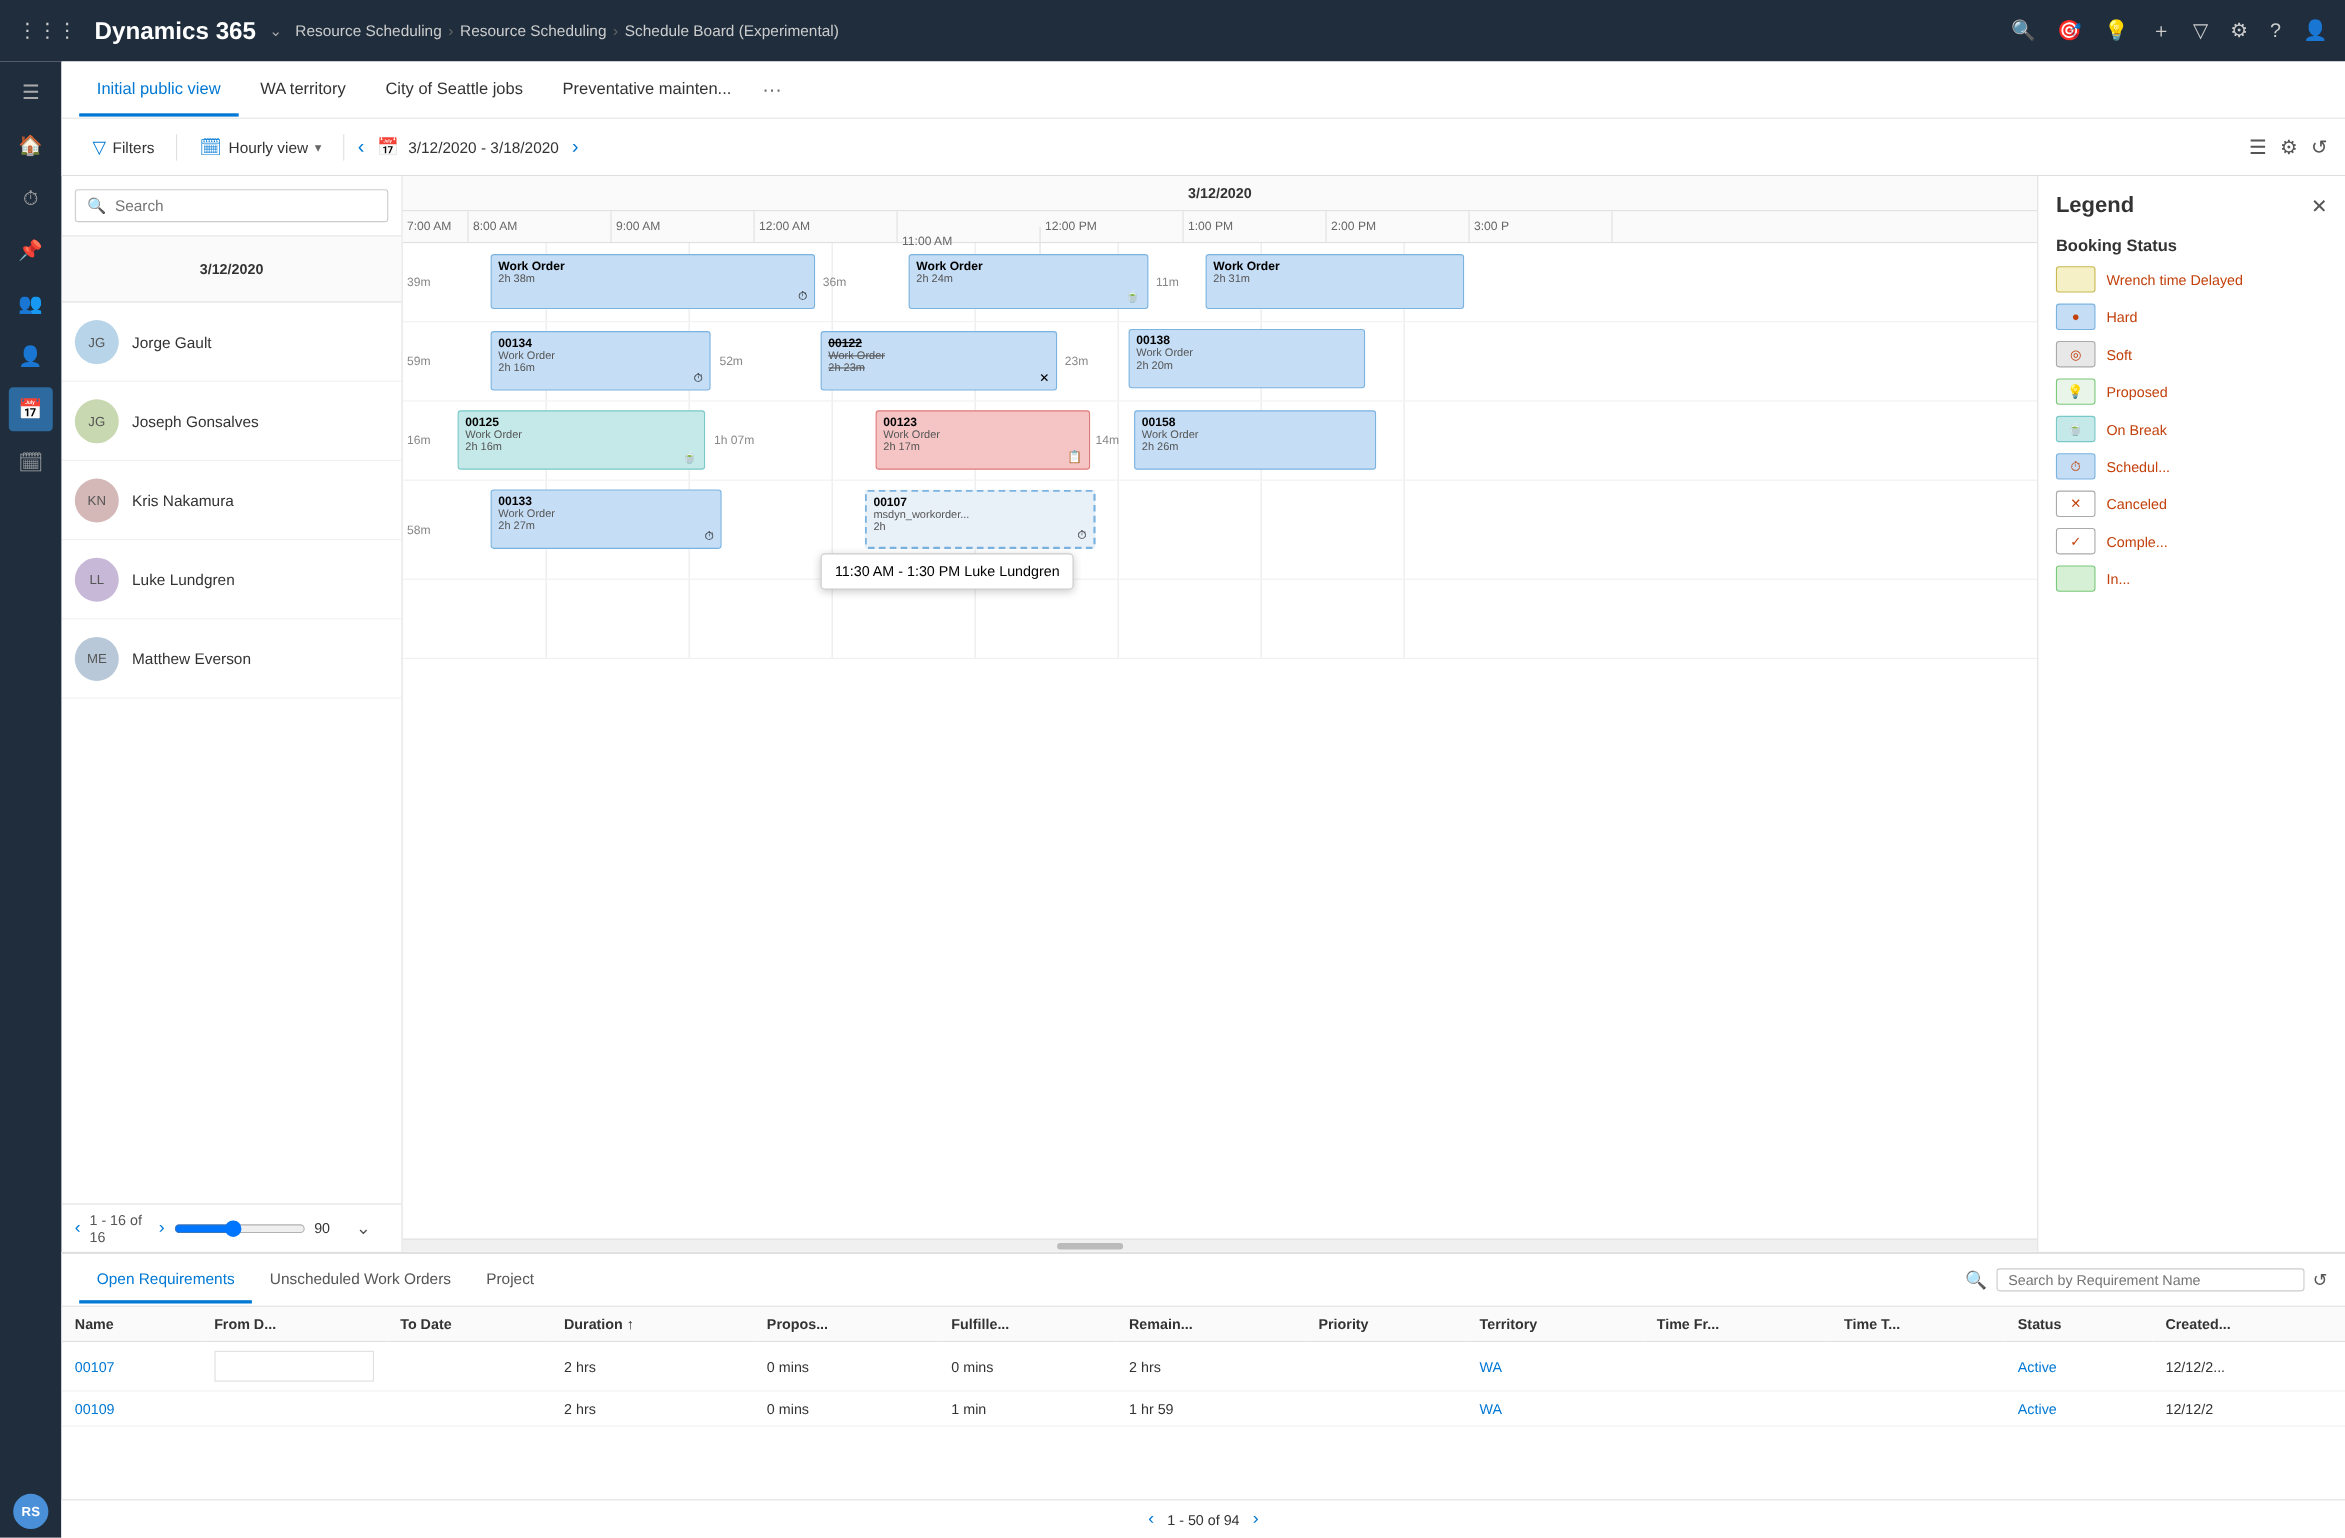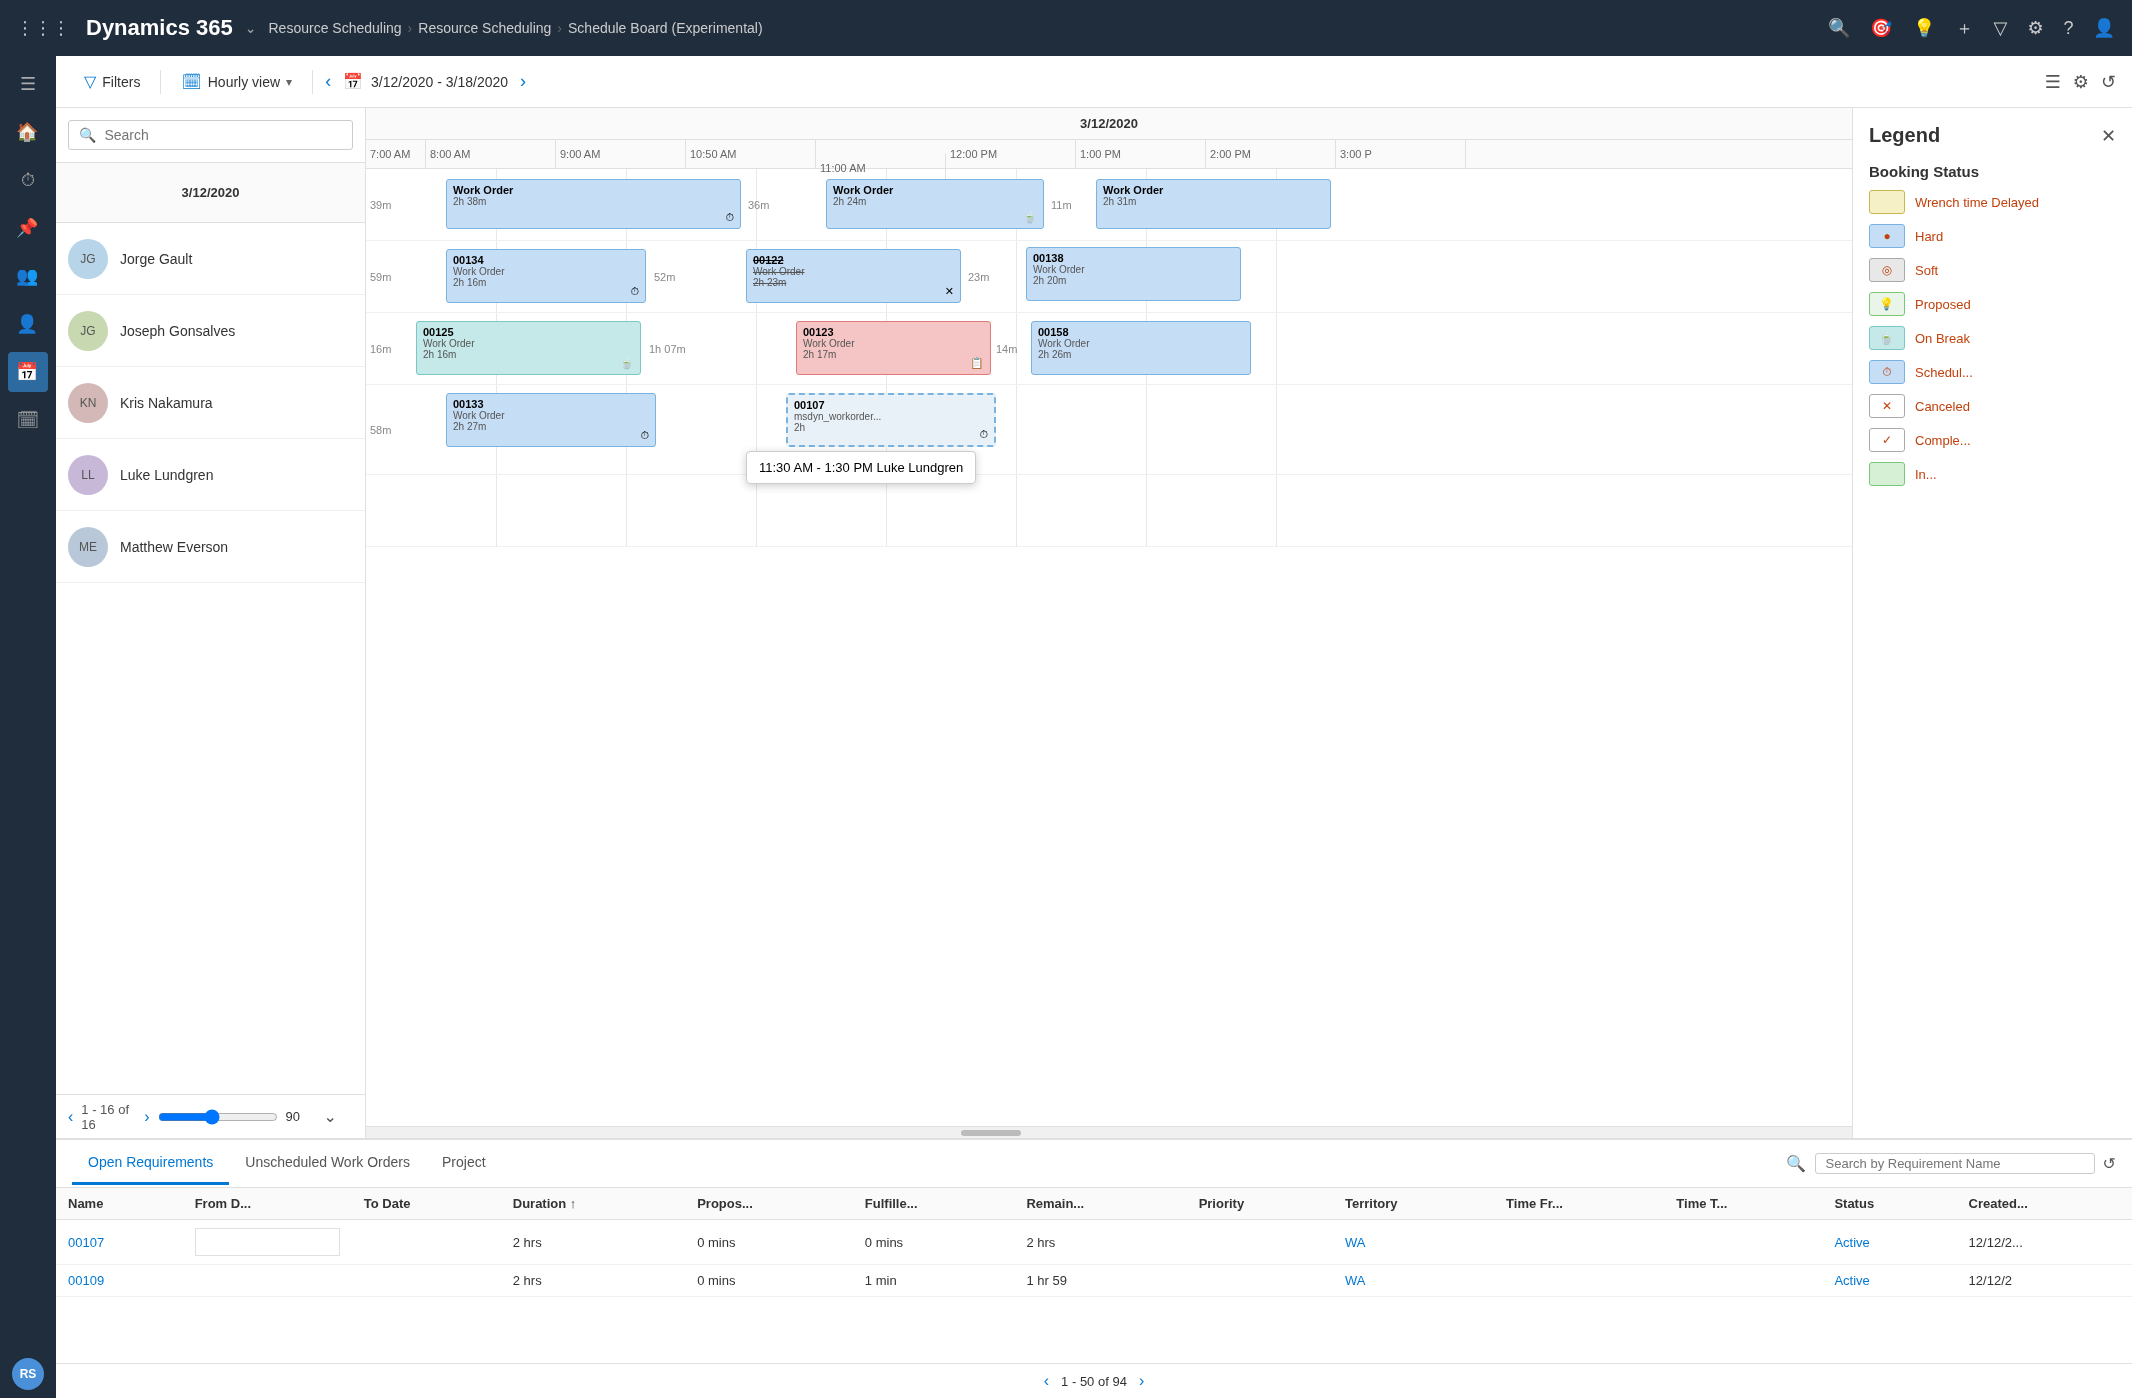--- a/index.html
+++ b/index.html
@@ -352,20 +352,35 @@
     <div class="sidebar-icon">📌</div>
     <div class="sidebar-icon">👥</div>
     <div class="sidebar-icon">👤</div>
     <div class="sidebar-icon active">📅</div>
     <div class="sidebar-icon">🗓</div>
     <div class="sidebar-avatar">RS</div>
   </div>
 
   <div class="main-content">
 
+    <div class="tabs-bar">
+      <div class="tab active">
+        <span>Initial public view</span>
+      </div>
+      <div class="tab">
+        <span>WA territory</span>
+      </div>
+      <div class="tab">
+        <span>City of Seattle jobs</span>
+      </div>
+      <div class="tab">
+        <span>Preventative mainten...</span>
+      </div>
+      <span class="tab-more">···</span>
+    </div>
 
     <div class="toolbar">
       <div class="toolbar-btn">
         <span class="toolbar-icon">▽</span>
         <span>Filters</span>
       </div>
       <div class="toolbar-separator"></div>
       <div class="toolbar-btn">
         <span class="toolbar-icon">🗓</span>
         <span>Hourly view</span>
@@ -440,21 +455,21 @@
         <div class="gantt-container">
 
           <div class="gantt-header-container">
             <div class="gantt-date-row">
               <span>3/12/2020</span>
             </div>
             <div class="gantt-time-header">
               <div class="gantt-time-col" style="width:60px;">7:00 AM</div>
               <div class="gantt-time-col" style="width:130px;">8:00 AM</div>
               <div class="gantt-time-col" style="width:130px;">9:00 AM</div>
-              <div class="gantt-time-col" style="width:130px;">10:50 AM</div>
+              <div class="gantt-time-col" style="width:130px;">12:00 AM</div>
               <div class="gantt-time-col" style="width:130px;margin-top:27px;">11:00 AM</div>
               <div class="gantt-time-col" style="width:130px;">12:00 PM</div>
               <div class="gantt-time-col" style="width:130px;">1:00 PM</div>
               <div class="gantt-time-col" style="width:130px;">2:00 PM</div>
               <div class="gantt-time-col" style="width:130px;">3:00 P</div>
             </div>
           </div>
 
           <div class="gantt-body" style="position:relative;overflow:hidden;">
 

